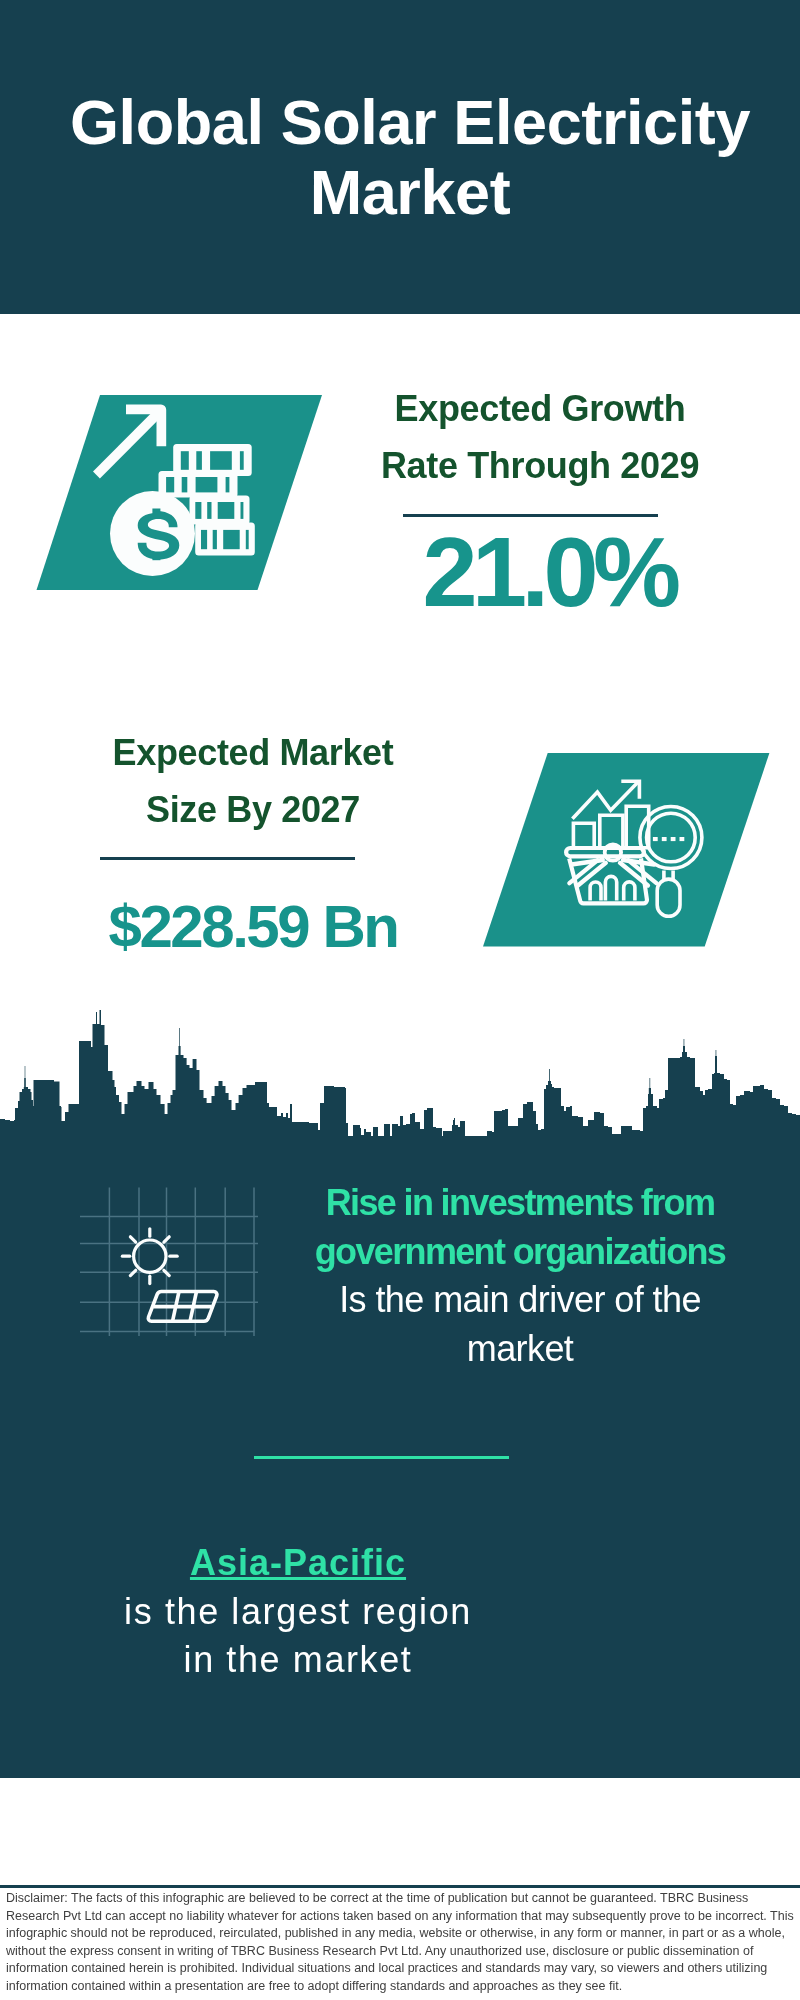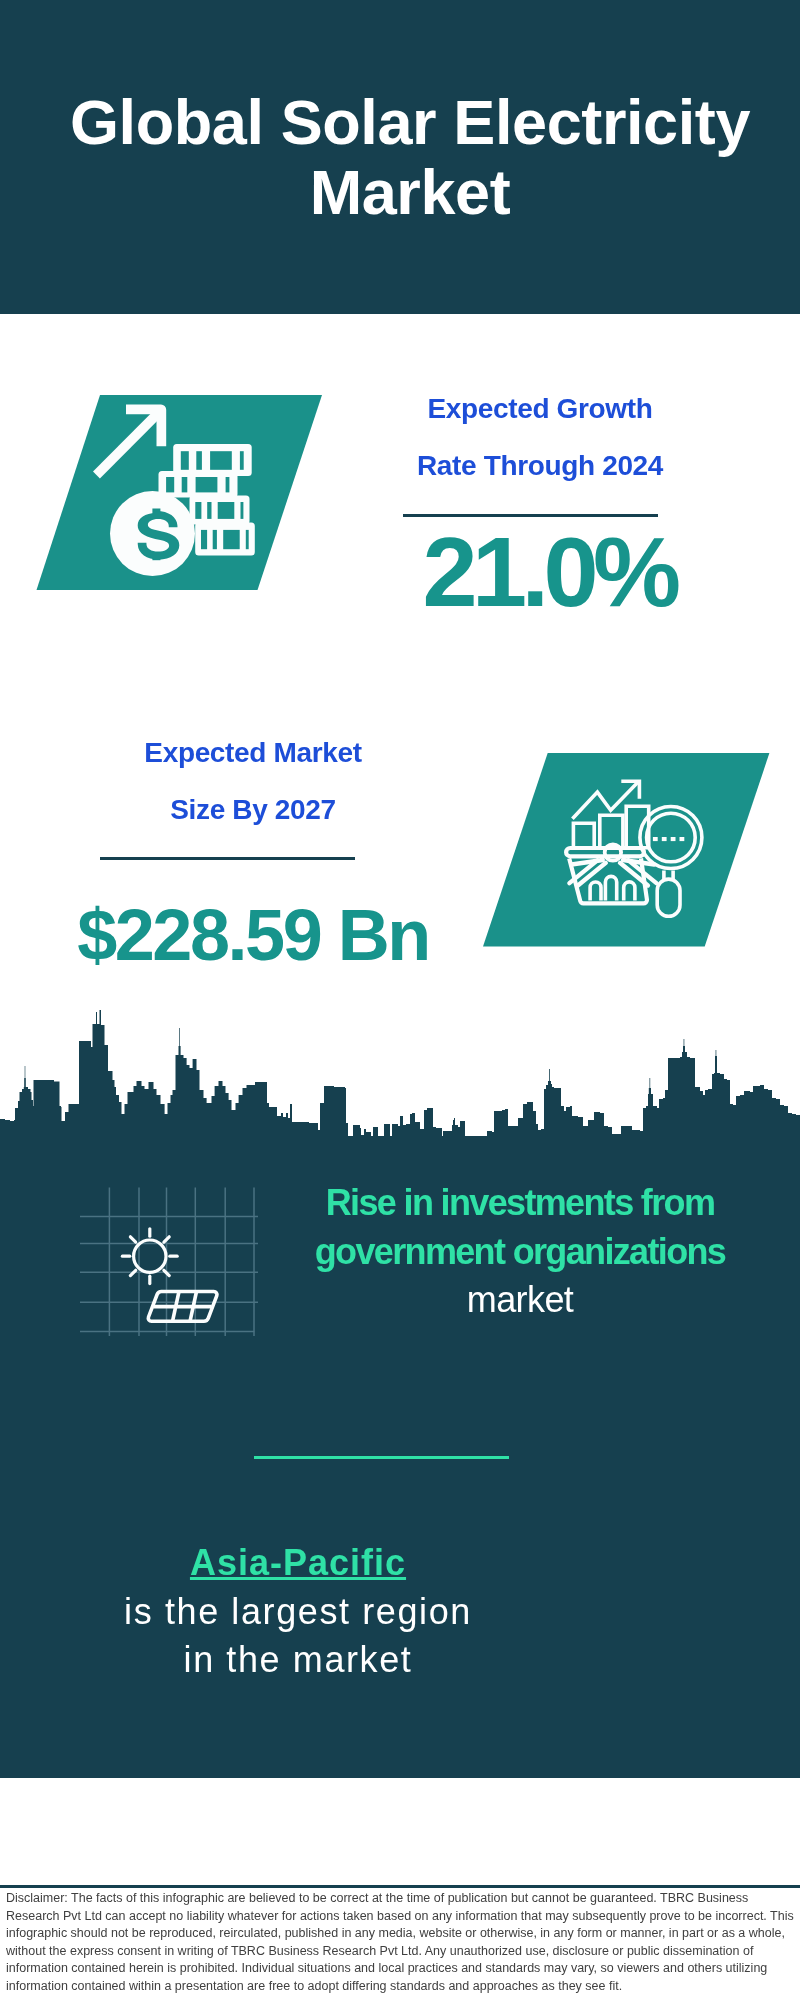--- a/index.html
+++ b/index.html
@@ -8,27 +8,27 @@
   #page { position:relative; width:800px; height:2000px; background:#fff; }
 
   
   #header { position:absolute; left:0; top:0; width:800px; height:314px; background:#16404f; }
   #header-title { position:absolute; left:10px; top:87px; width:800px; text-align:center;
     color:#fff; font-weight:bold; font-size:63px; line-height:70px; letter-spacing:-0.4px; }
 
   
   #s1-icon { position:absolute; left:36px; top:395px; width:300px; height:210px; }
   #s1-text { position:absolute; left:350px; top:381px; width:380px; text-align:center; }
-  .stat-label { color:#1d4ed8; font-weight:bold; font-size:28px; line-height:56.5px; letter-spacing:-0.35px; }
+  .stat-label { color:#14532d; font-weight:bold; font-size:36px; line-height:56.5px; letter-spacing:-0.35px; }
   .stat-rule { position:absolute; height:3px; background:#16404f; }
   #rule1 { left:403px; top:514px; width:255px; }
   #rule2 { left:100px; top:857px; width:255px; }
   .stat-value { position:absolute; left:0; width:380px; text-align:center; color:#17948c; font-weight:bold; white-space:nowrap; }
   #val1 { top:141px; left:9px; font-size:99px; line-height:99px; letter-spacing:-5.5px; }
-  #val2 { top:172px; left:0px; font-size:72px; line-height:76px; letter-spacing:-2.45px; }
+  #val2 { top:164px; left:0px; font-size:60px; line-height:76px; letter-spacing:-2.45px; }
 
   
   #s2-text { position:absolute; left:63px; top:725px; width:380px; text-align:center; }
   #s2-icon { position:absolute; left:483px; top:752.9px; width:290px; height:200px; }
 
   
   #skyline { position:absolute; left:0; top:0; width:800px; height:2000px; pointer-events:none; }
 
   
   #dark { position:absolute; left:0; top:1136px; width:800px; height:642px; background:#16404f; }
@@ -94,21 +94,21 @@
       </g>
       <g fill="#1a918a">
         <rect x="116.4" y="113.5" width="8" height="8"></rect>
         <rect x="116.4" y="157.2" width="8" height="8"></rect>
         <path d="M119.9,118 c-10.6,0 -18.2,5.1 -18.2,12.3 0,6.7 5.2,10.8 17.5,13.6 l5.2,1.2 c6.2,1.4 8.7,3 8.7,5.6 0,3.3 -4.6,5.9 -11.1,5.9 -6.9,0 -11.3,-2.7 -11.5,-7 l-0.1,-1.9 h-8.7 l0.1,2.1 c0.4,8.7 8.9,14.9 20.8,14.9 12,0 20.7,-6.2 20.7,-14.4 0,-6.9 -5.2,-11 -17.3,-13.8 l-5.2,-1.2 c-6.3,-1.4 -8.9,-3 -8.9,-5.6 0,-3.2 4.3,-5.7 10.2,-5.7 6.2,0 10.4,2.6 10.6,6.5 l0.1,1.8 h8.7 l-0.1,-2 c-0.4,-8.1 -8.6,-14.3 -20.8,-14.3z"></path>
       </g>
     </g>
   </svg>
   <div id="s1-text">
     <div class="stat-label">Expected Growth</div>
-    <div class="stat-label">Rate Through 2024</div>
+    <div class="stat-label">Rate Through 2029</div>
 
     <div class="stat-value" id="val1">21.0%</div>
   </div>
 
   <div id="s2-text">
     <div class="stat-label">Expected Market</div>
     <div class="stat-label">Size By 2027</div>
 
     <div class="stat-value" id="val2">$228.59 Bn</div>
   </div>
@@ -194,20 +194,21 @@
     <g stroke="#fbfdfd" stroke-width="3.6" fill="none" stroke-linejoin="round">
       <path d="M82.8,104.5 H133.8 a3.2,3.2 0 0 1 3,4.2 l-8.5,22.5 a4.8,4.8 0 0 1 -4.4,3.1 H71.5 a3.2,3.2 0 0 1 -3,-4.3 l8.6,-22.5 a4.8,4.8 0 0 1 4.7,-3z"></path>
       <path d="M73.5,119.6 H131.5"></path>
       <path d="M99,104.5 L92.5,134.3"></path>
       <path d="M116.5,104.5 L110,134.3"></path>
     </g>
   </svg>
   <div id="s3-text">
     <div class="body-txt hl">Rise in investments from</div>
     <div class="body-txt hl">government organizations</div>
+    <div class="body-txt">Is the main driver of the</div>
     <div class="body-txt">market</div>
   </div>
   <div id="divider"></div>
 
   <div id="s4-text">
     <div class="body-txt hl">Asia-Pacific</div>
     <div class="body-txt">is the largest region</div>
     <div class="body-txt">in the market</div>
   </div>
   <div id="s4-icon"></div>

